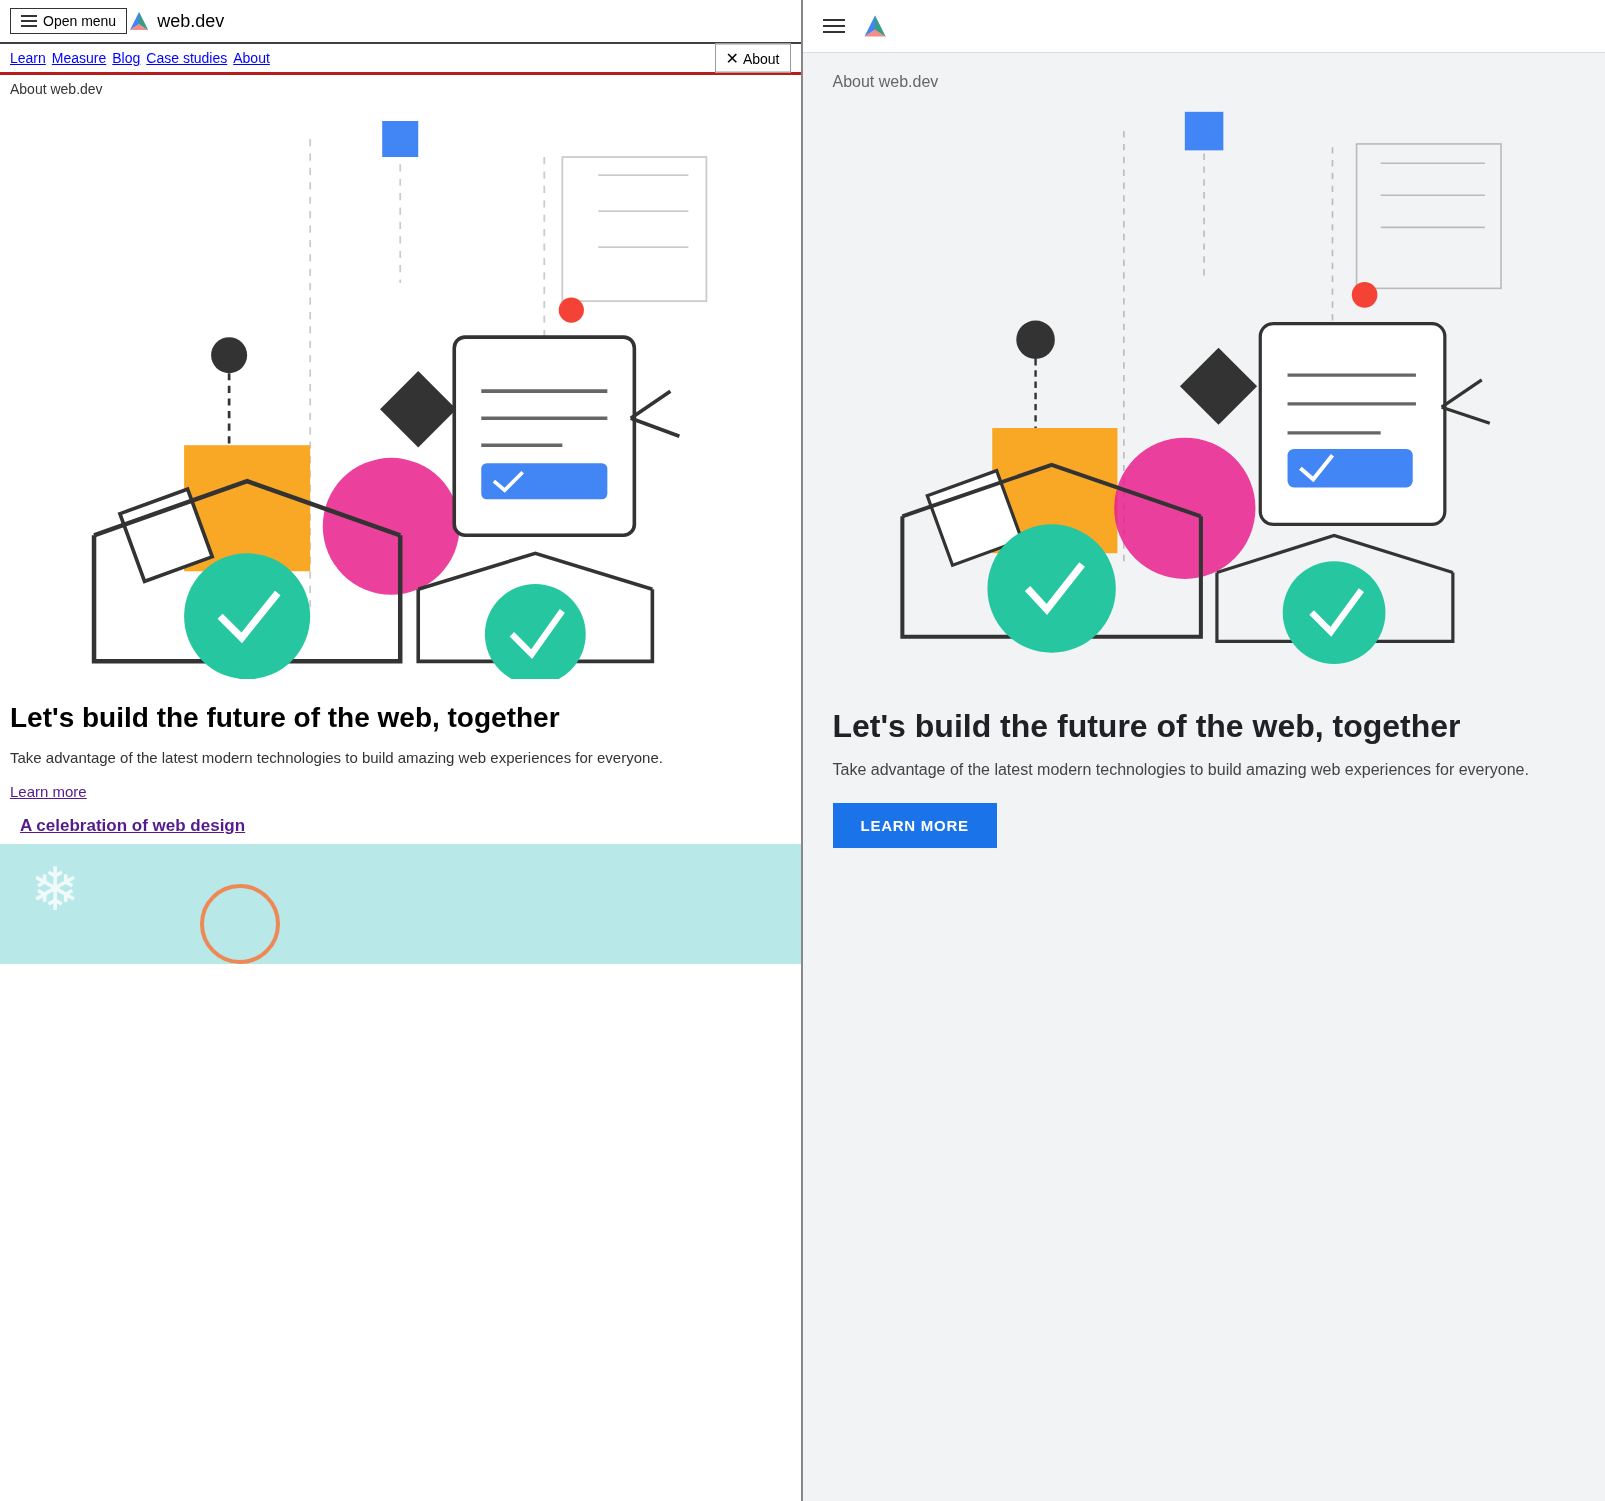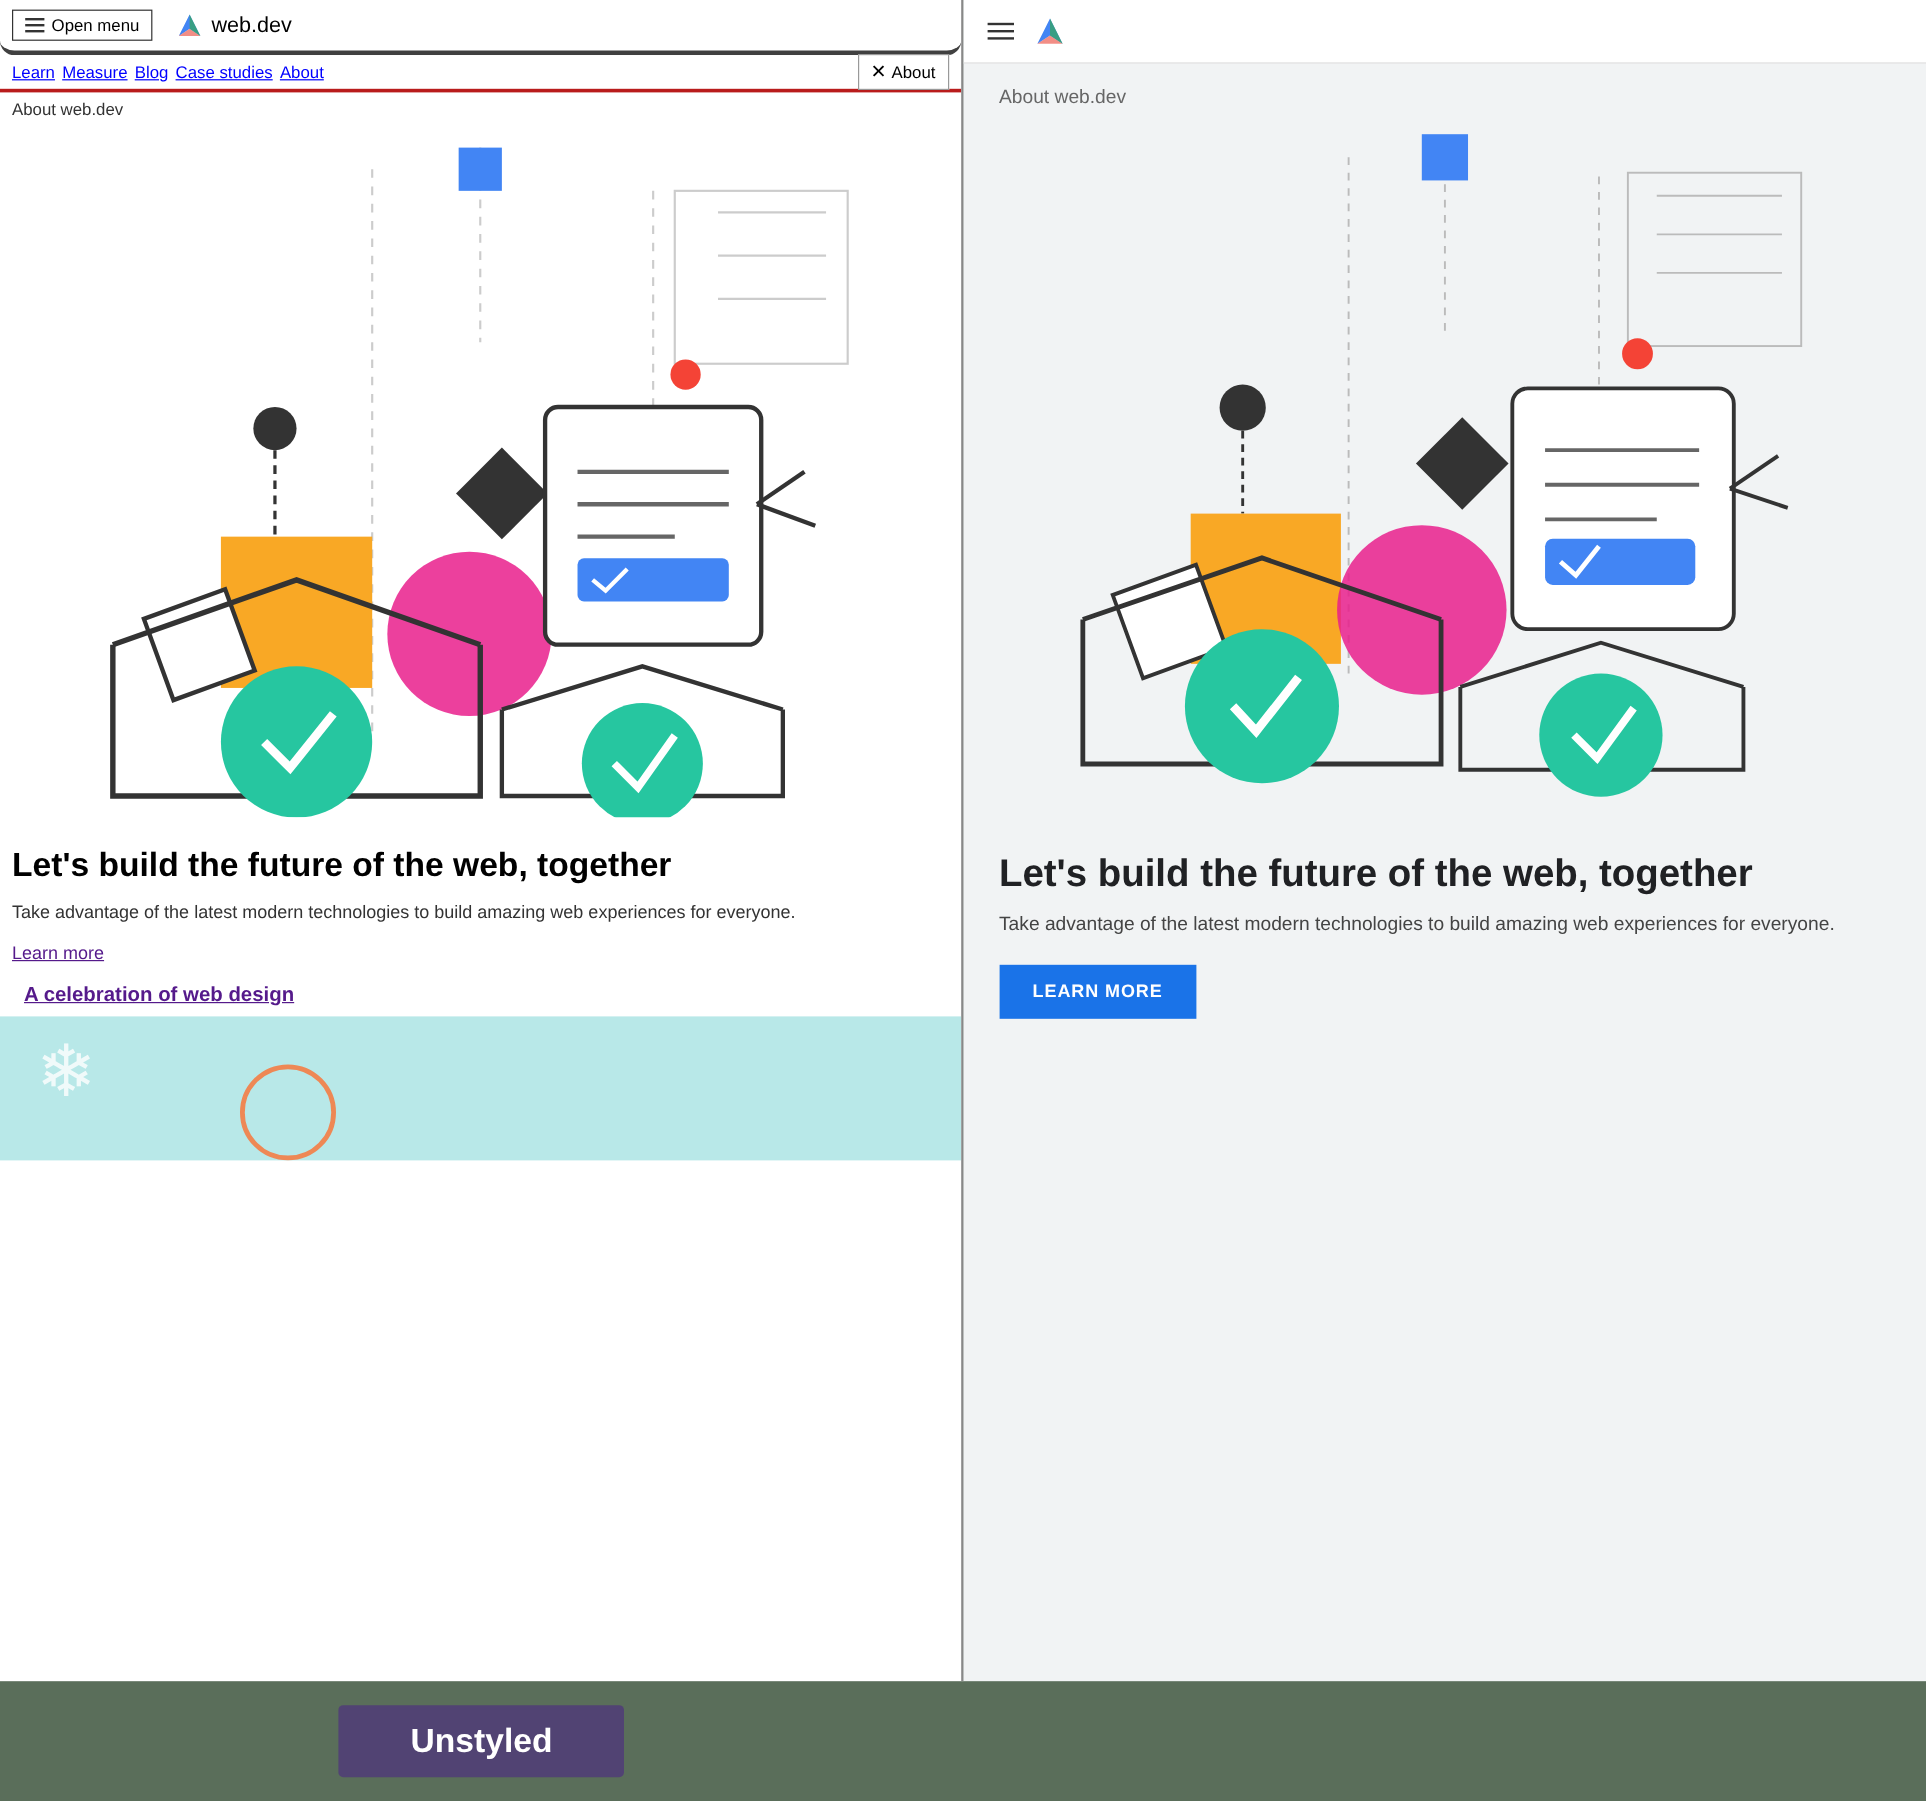--- a/index.html
+++ b/index.html
@@ -24,23 +24,22 @@
       background: #ffffff;
       border-right: 2px solid #888;
       position: relative;
       overflow: hidden;
     }
 
     .unstyled-header {
       display: flex;
       align-items: center;
       padding: 8px 10px;
-      gap: 19px;
-      border-bottom: 4px solid #404040;
-      border-radius: 12px;
+      gap: 0;
+      border-bottom: 2px solid #404040;
     }
 
     .menu-btn {
       display: flex;
       align-items: center;
       gap: 6px;
       border: 1px solid #333;
       padding: 4px 10px;
       cursor: pointer;
       background: white;
@@ -475,18 +474,13 @@
 
     
     <button class="learn-more-btn">
       <span>LEARN MORE</span>
     </button>
 
   </div>
 </div>
 
 <div class="labels-row">
-  <div class="label-unstyled">
-    <div class="label-box">
-      <span>Unstyled</span>
-    </div>
-  </div>
 </div>
 
 </body></html>

